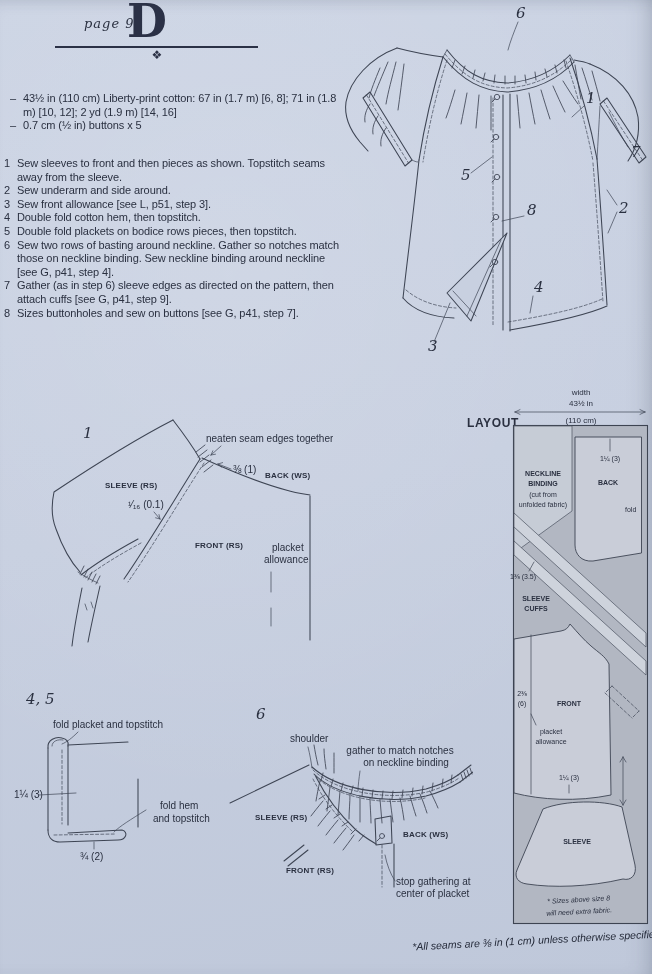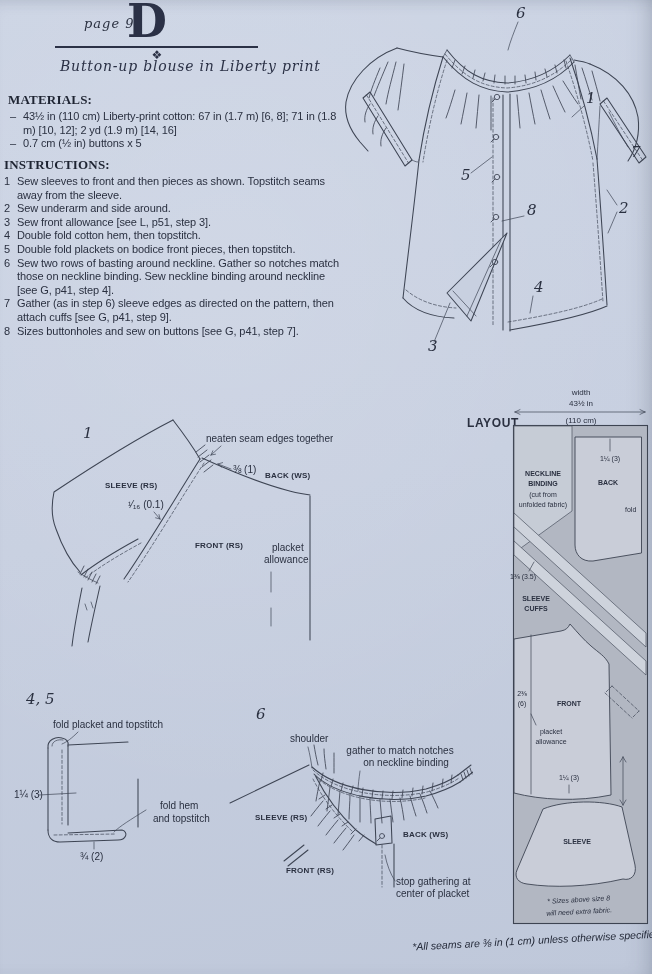--- a/index.html
+++ b/index.html
@@ -52,55 +52,52 @@
 </style>
 </head>
 <body>
 
 <div class="page">
 
   <div class="pagenum">page 9</div>
   <div class="dropcap">D</div>
   <div class="divider"></div>
   <div class="orn">❖</div>
-  <div class="title">Button-up blouse in Liberty print</div>
 
   <section class="materials">
-    <h2 class="shead">MATERIALS:</h2>
     <div class="mat-item">
       <span class="b">–</span>
       <span class="t">43½ in (110 cm) Liberty-print cotton: 67 in (1.7 m) [6, 8]; 71 in (1.8 m) [10, 12]; 2 yd (1.9 m) [14, 16]</span>
     </div>
     <div class="mat-item">
       <span class="b">–</span>
       <span class="t">0.7 cm (½ in) buttons x 5</span>
     </div>
   </section>
 
   <section class="instructions">
-    <h2 class="shead">INSTRUCTIONS:</h2>
     <div class="step">
       <span class="n">1</span>
       <span class="t"><span>Sew sleeves to front and then pieces as shown. Topstitch seams away from the sleeve.</span><span class="ref"></span></span>
     </div>
     <div class="step">
       <span class="n">2</span>
       <span class="t"><span>Sew underarm and side around.</span><span class="ref"></span></span>
     </div>
     <div class="step">
       <span class="n">3</span>
       <span class="t"><span>Sew front allowance </span><span class="ref">[see L, p51, step 3].</span></span>
     </div>
     <div class="step">
       <span class="n">4</span>
       <span class="t"><span>Double fold cotton hem, then topstitch.</span><span class="ref"></span></span>
     </div>
     <div class="step">
       <span class="n">5</span>
-      <span class="t"><span>Double fold plackets on bodice front pieces, then topstitch.</span><span class="ref"></span></span>
+      <span class="t"><span>Double fold plackets on bodice rows pieces, then topstitch.</span><span class="ref"></span></span>
     </div>
     <div class="step">
       <span class="n">6</span>
       <span class="t"><span>Sew two rows of basting around neckline. Gather so notches match those on neckline binding. Sew neckline binding around neckline </span><span class="ref">[see G, p41, step 4].</span></span>
     </div>
     <div class="step">
       <span class="n">7</span>
       <span class="t"><span>Gather (as in step 6) sleeve edges as directed on the pattern, then attach cuffs </span><span class="ref">[see G, p41, step 9].</span></span>
     </div>
     <div class="step">

